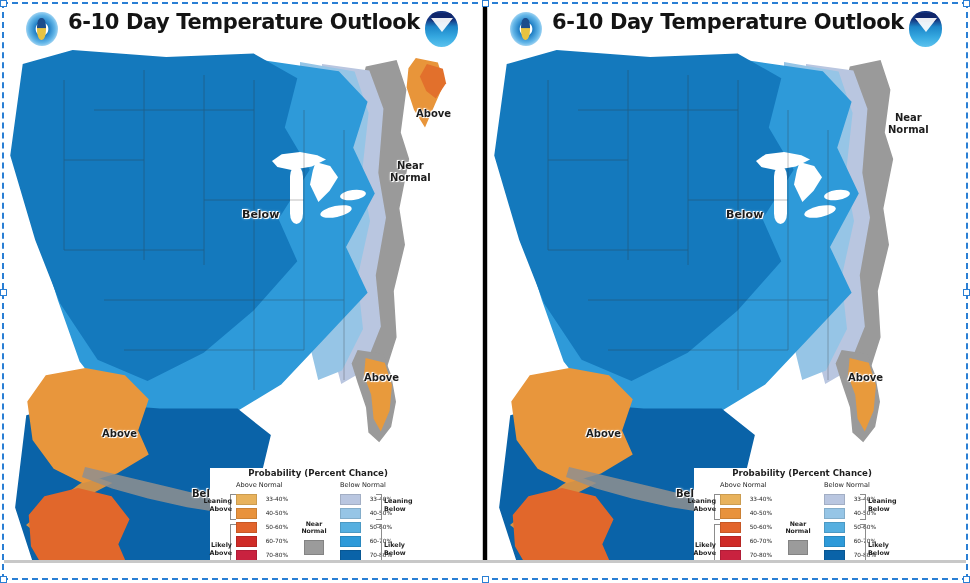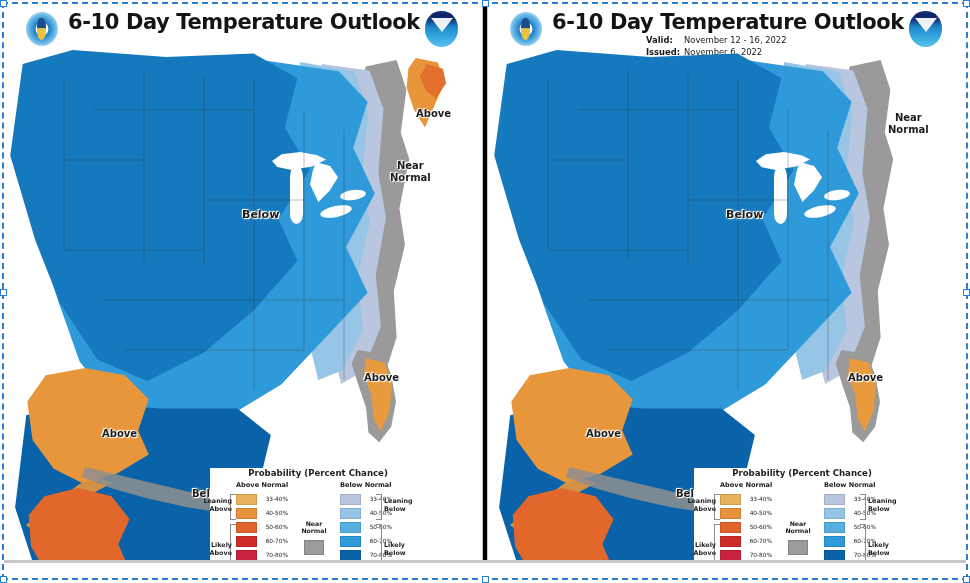--- a/index.html
+++ b/index.html
@@ -302,21 +302,21 @@
   }
   .legend-title {
     position: absolute; left: 0; top: 0; width: 216px;
     text-align: center;
     font-size: 8.6px;
     font-weight: 700;
   }
   .legend-sub {
     position: absolute; top: 13px;
     font-size: 6.6px;
-    font-weight: 700;
+    font-weight: 400;
   }
   .sub-above { left: 26px; }
   .sub-below { left: 130px; }
 
   .sw-col { position: absolute; top: 24px; }
   .sw-col.left  { left: 26px; }
   .sw-col.right { left: 130px; }
   .sw-row {
     display: flex;
     align-items: center;
@@ -487,24 +487,20 @@
     </div>
   </div>
 
   <div id="panel-divider"></div>
 
   <div class="panel">
     <div class="hdr">
       <div class="nws-logo"></div>
       <div class="title">6-10 Day Temperature Outlook</div>
       <div class="noaa-logo"></div>
-      <div class="valid-block">
-        <span class="vb-row"><span class="vb-label">Valid:</span><span>November 12 - 16, 2022</span></span>
-        <span class="vb-row"><span class="vb-label">Issued:</span><span>November 6, 2022</span></span>
-      </div>
     </div>
 
     <div class="map">
       <div class="gray-east"></div>
       <div class="ring r1"></div>
       <div class="ring r2"></div>
       <div class="conus-base"></div>
       <div class="conus-b2"></div>
       <div class="conus-b3"></div>
 

